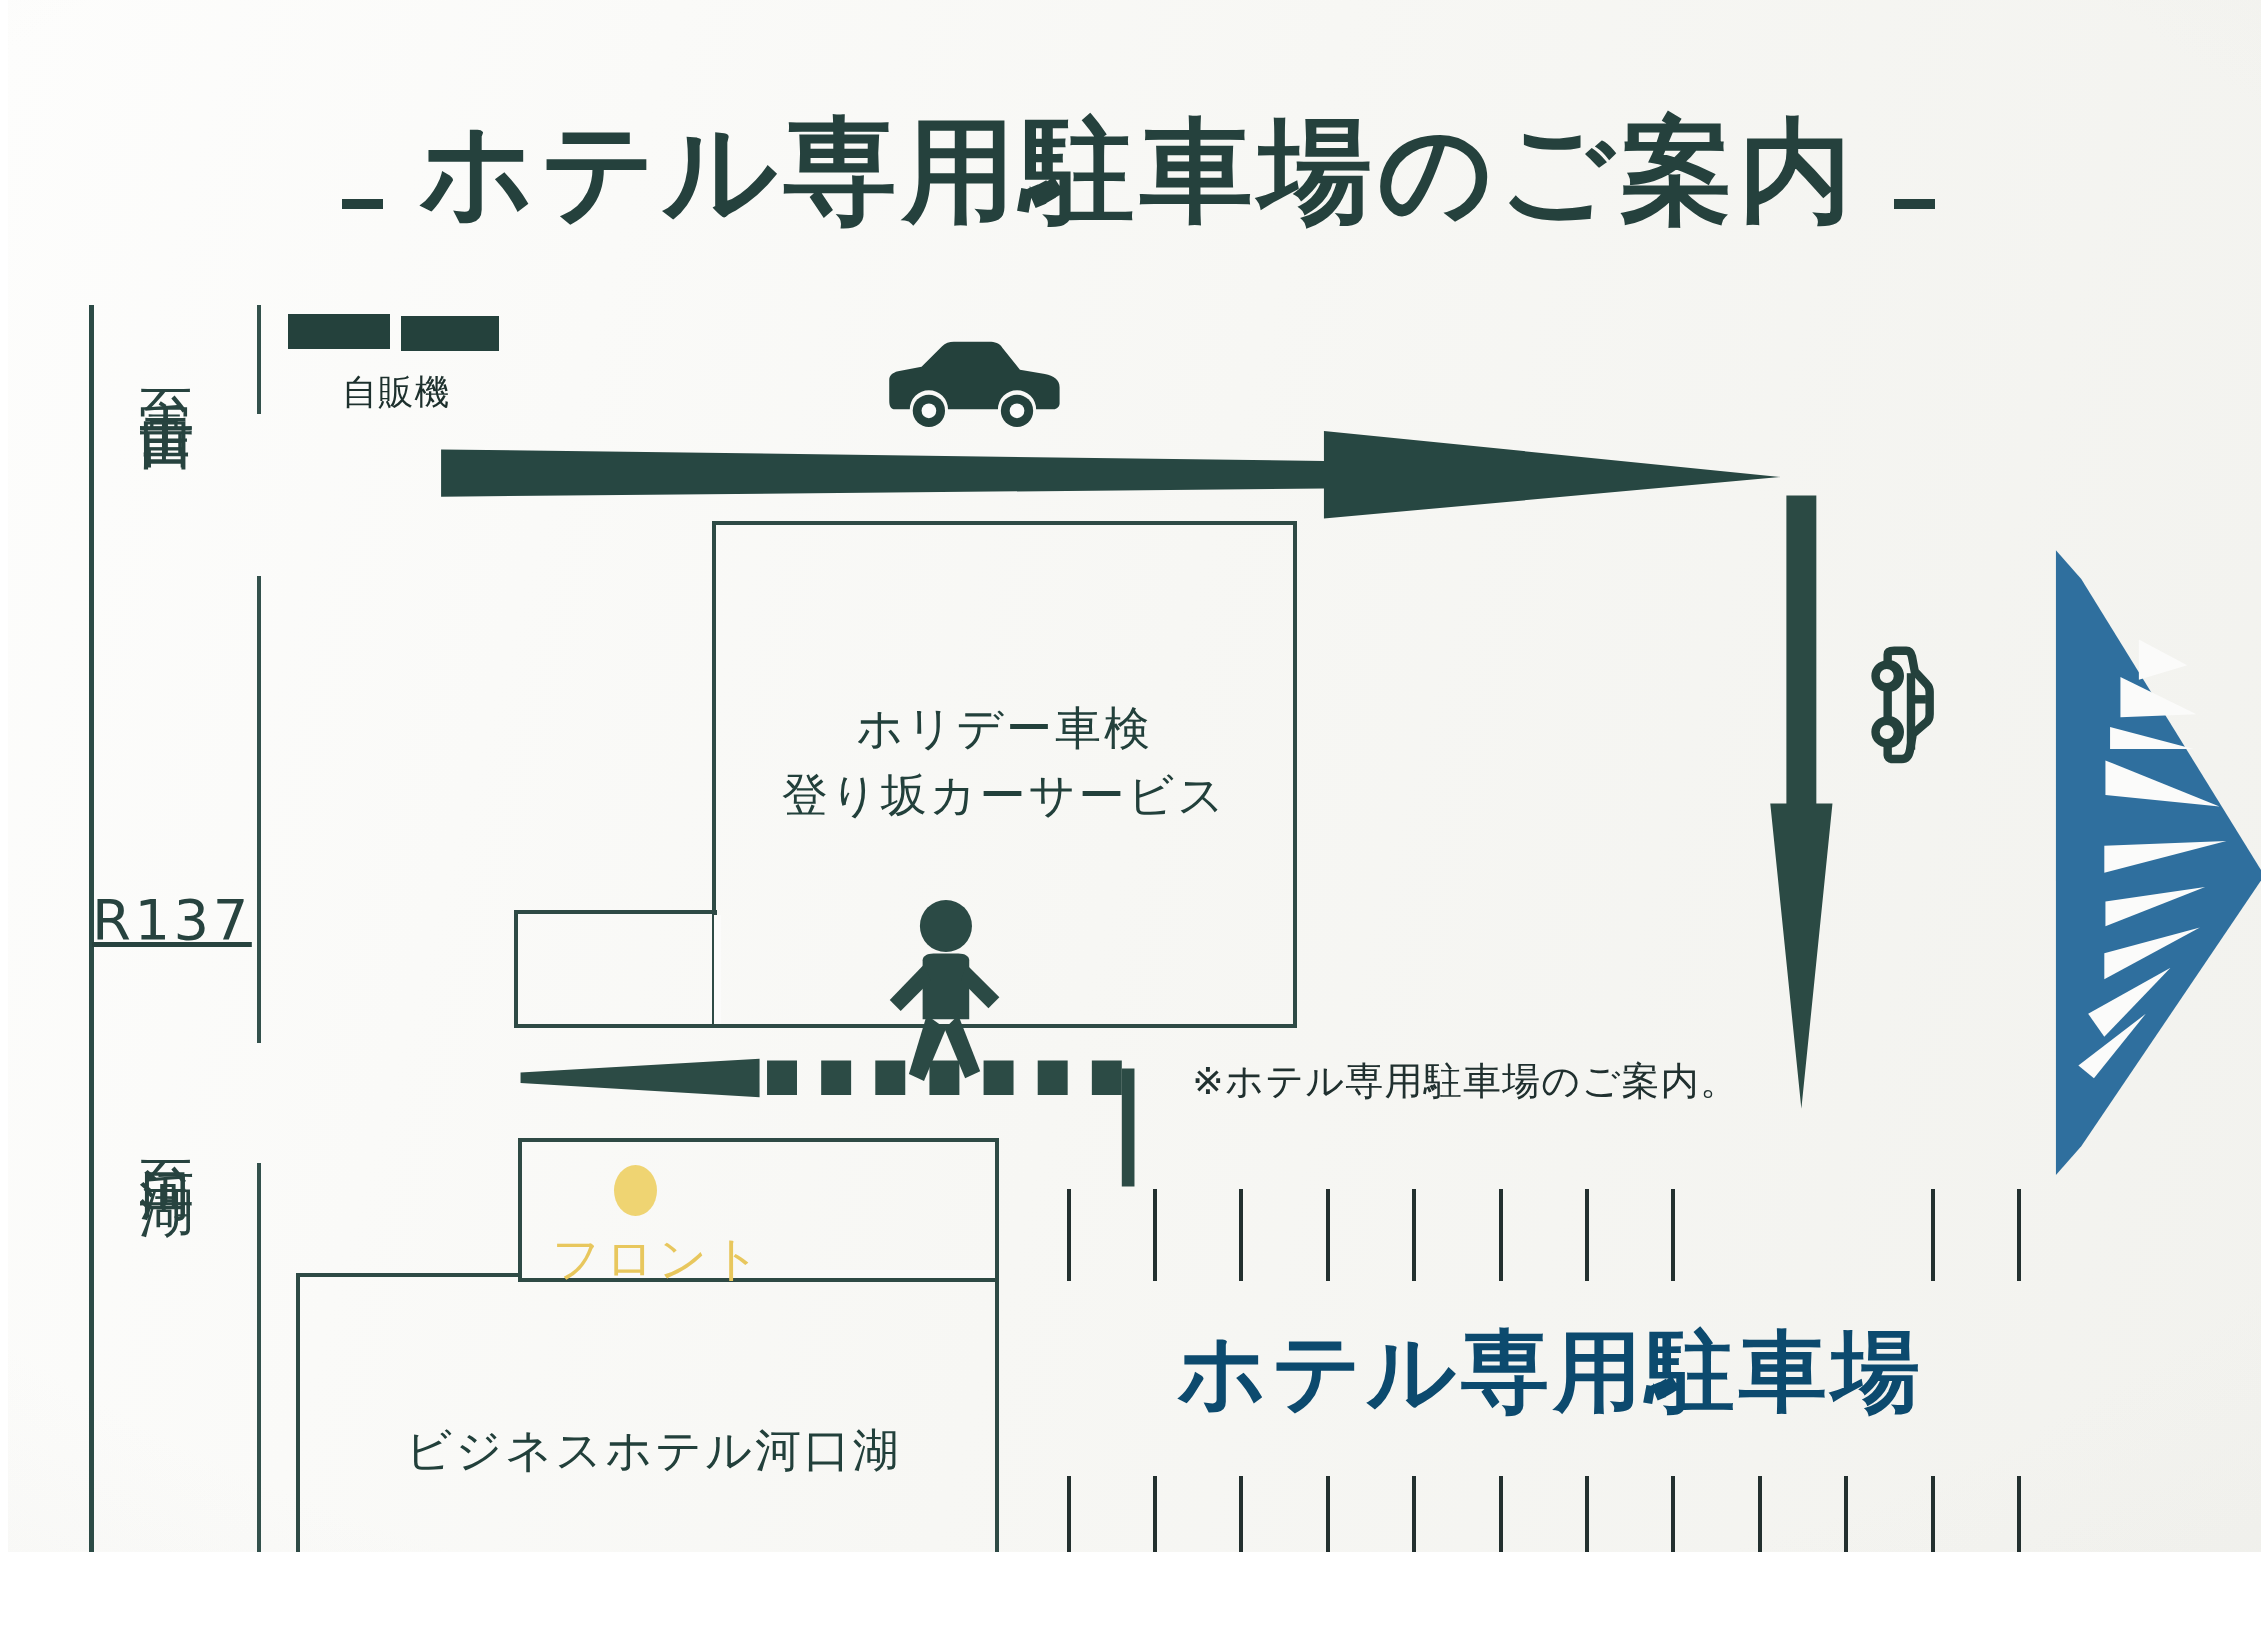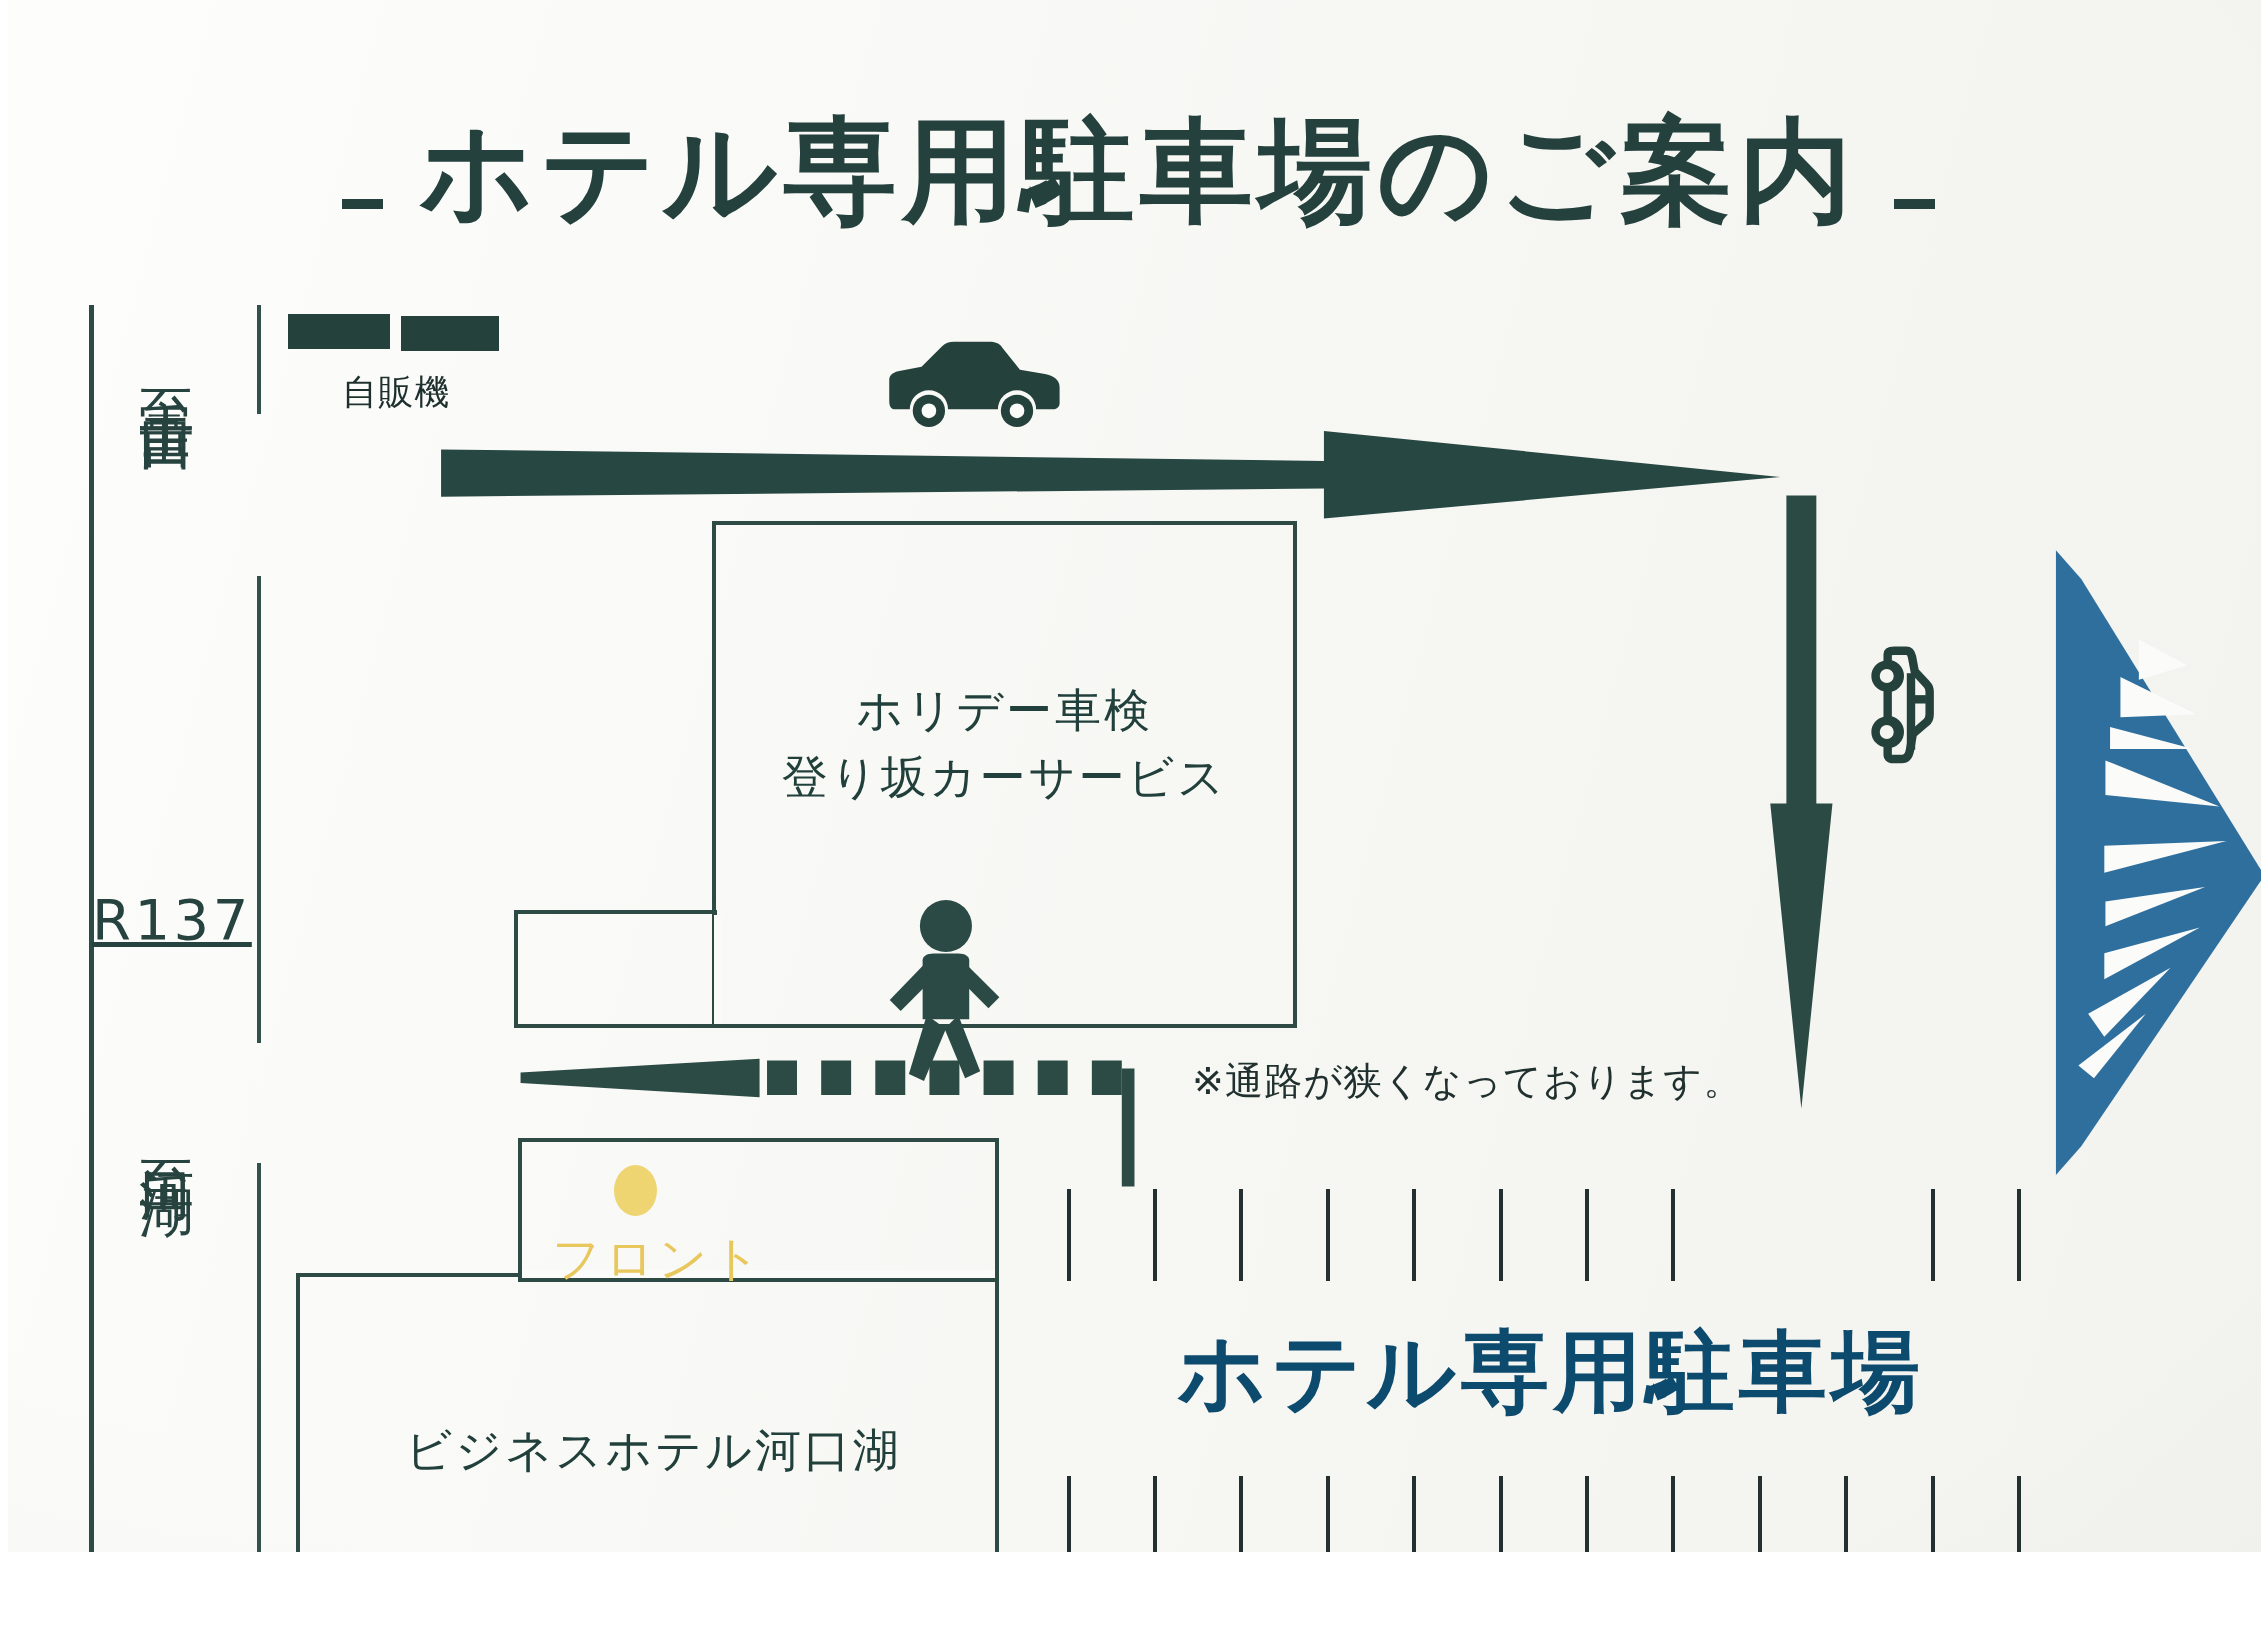--- a/index.html
+++ b/index.html
@@ -194,21 +194,21 @@
   <div class="vending-box" style="left:280px; top:314px; width:102px; height:35px;"></div>
   <div class="vending-box" style="left:393px; top:316px; width:98px; height:35px;"></div>
   <div id="vending-label" style="left:334px; top:369px;">自販機</div>
 
   <div class="building" style="left:704px; top:521px; width:585px; height:507px;"></div>
 
   <div class="building" style="left:506px; top:910px; width:203px; height:118px;"></div>
 
   <div class="notch" style="left:706px; top:915px; width:7px; height:109px;"></div>
 
-  <div class="bldg-label" style="left:743px; top:677px; width:507px;">
+  <div class="bldg-label" style="left:743px; top:695px; width:507px;">
     <span>ホリデー車検</span><br>
     <span>登り坂カーサービス</span>
   </div>
 
   <div class="building" style="left:288px; top:1273px; width:703px; height:346px;"></div>
 
   <div class="building" style="left:510px; top:1138px; width:481px; height:144px;"></div>
 
   <div class="notch" style="left:514px; top:1270px; width:473px; height:8px;"></div>
 
@@ -237,21 +237,21 @@
   <div class="slot-line" style="left:1577px; top:1476px; height:92px;"></div>
   <div class="slot-line" style="left:1663px; top:1476px; height:92px;"></div>
   <div class="slot-line" style="left:1750px; top:1476px; height:92px;"></div>
   <div class="slot-line" style="left:1836px; top:1476px; height:92px;"></div>
   <div class="slot-line" style="left:1923px; top:1476px; height:92px;"></div>
   <div class="slot-line" style="left:2009px; top:1476px; height:92px;"></div>
 
   <div id="parking-label" style="left:1169px; top:1313px;">ホテル専用駐車場</div>
 
   <div id="notice" style="left:1184px; top:1051px;">
-    <span>※通路が狭くなっております。</span>
+    <span>※ホテル専用駐車場のご案内。</span>
   </div>
 
   <svg id="vector-layer" viewBox="0 0 3926 2847" xmlns="http://www.w3.org/2000/svg">
 
     <g>
       <polygon points="752,780 2285,800 2285,748 3078,828 2285,900 2285,848 752,862" fill="#274742"></polygon>
     </g>
 
     <g transform="translate(1520,588) scale(2.55)">
       <path d="M4,42 L4,28 C4,25 6,23 10,22 L26,19 L40,5 C42,3 45,2 48,2 L72,2 C76,2 79,3 81,6

